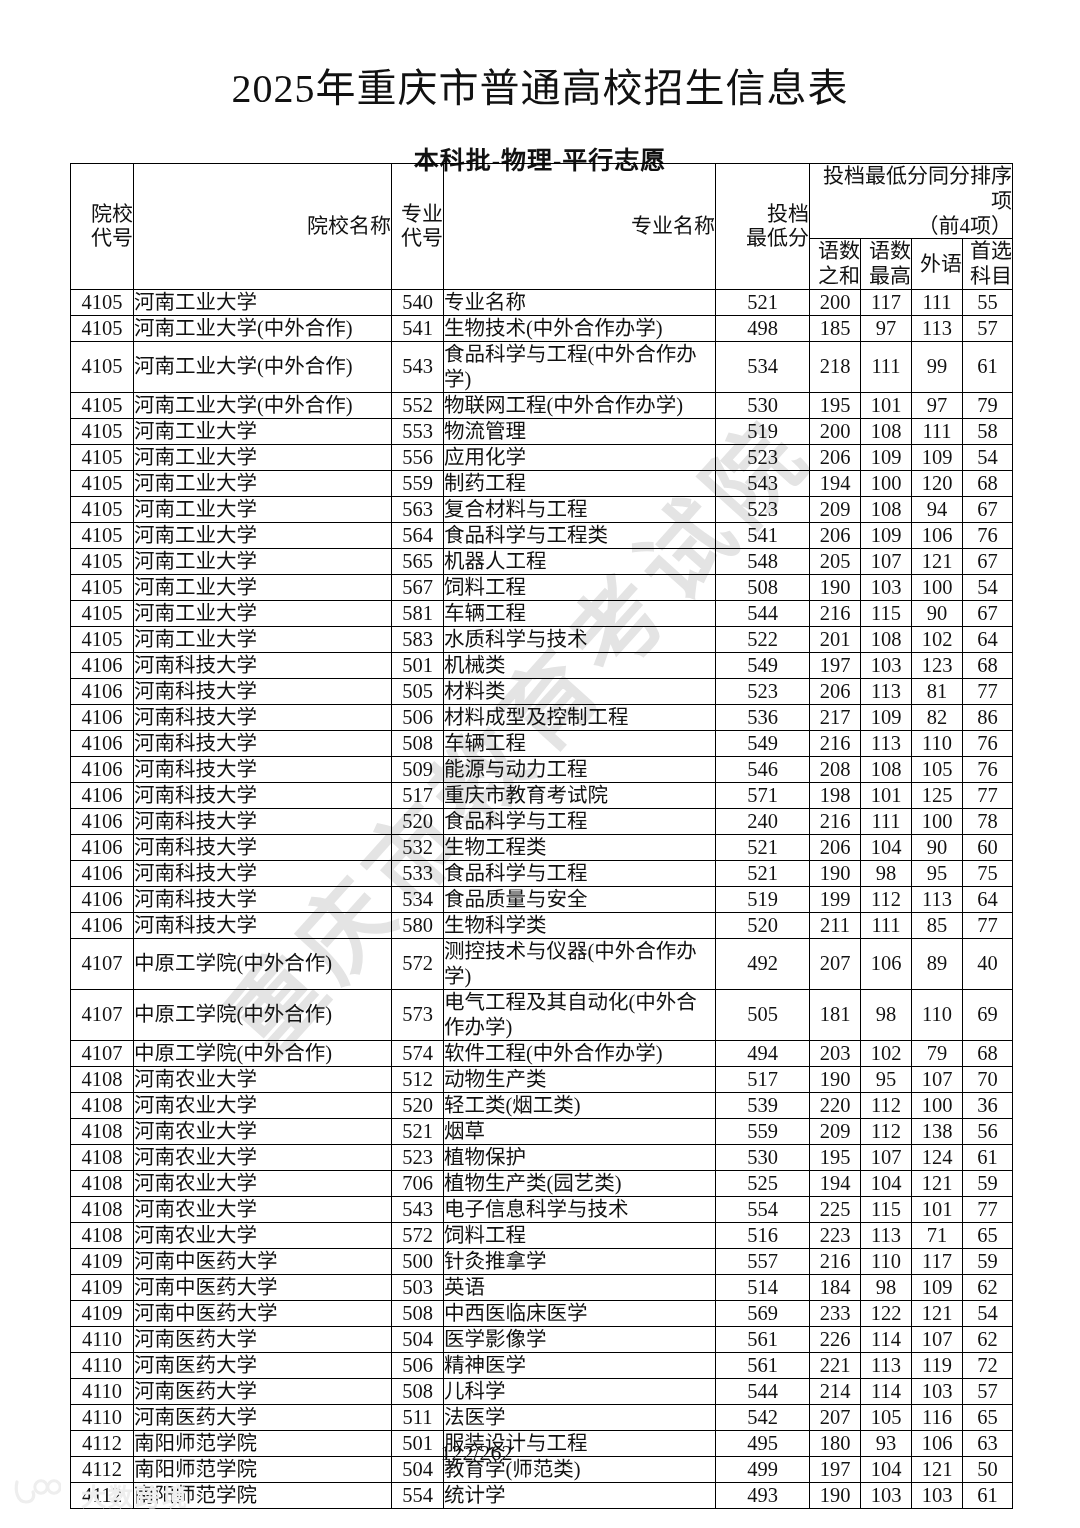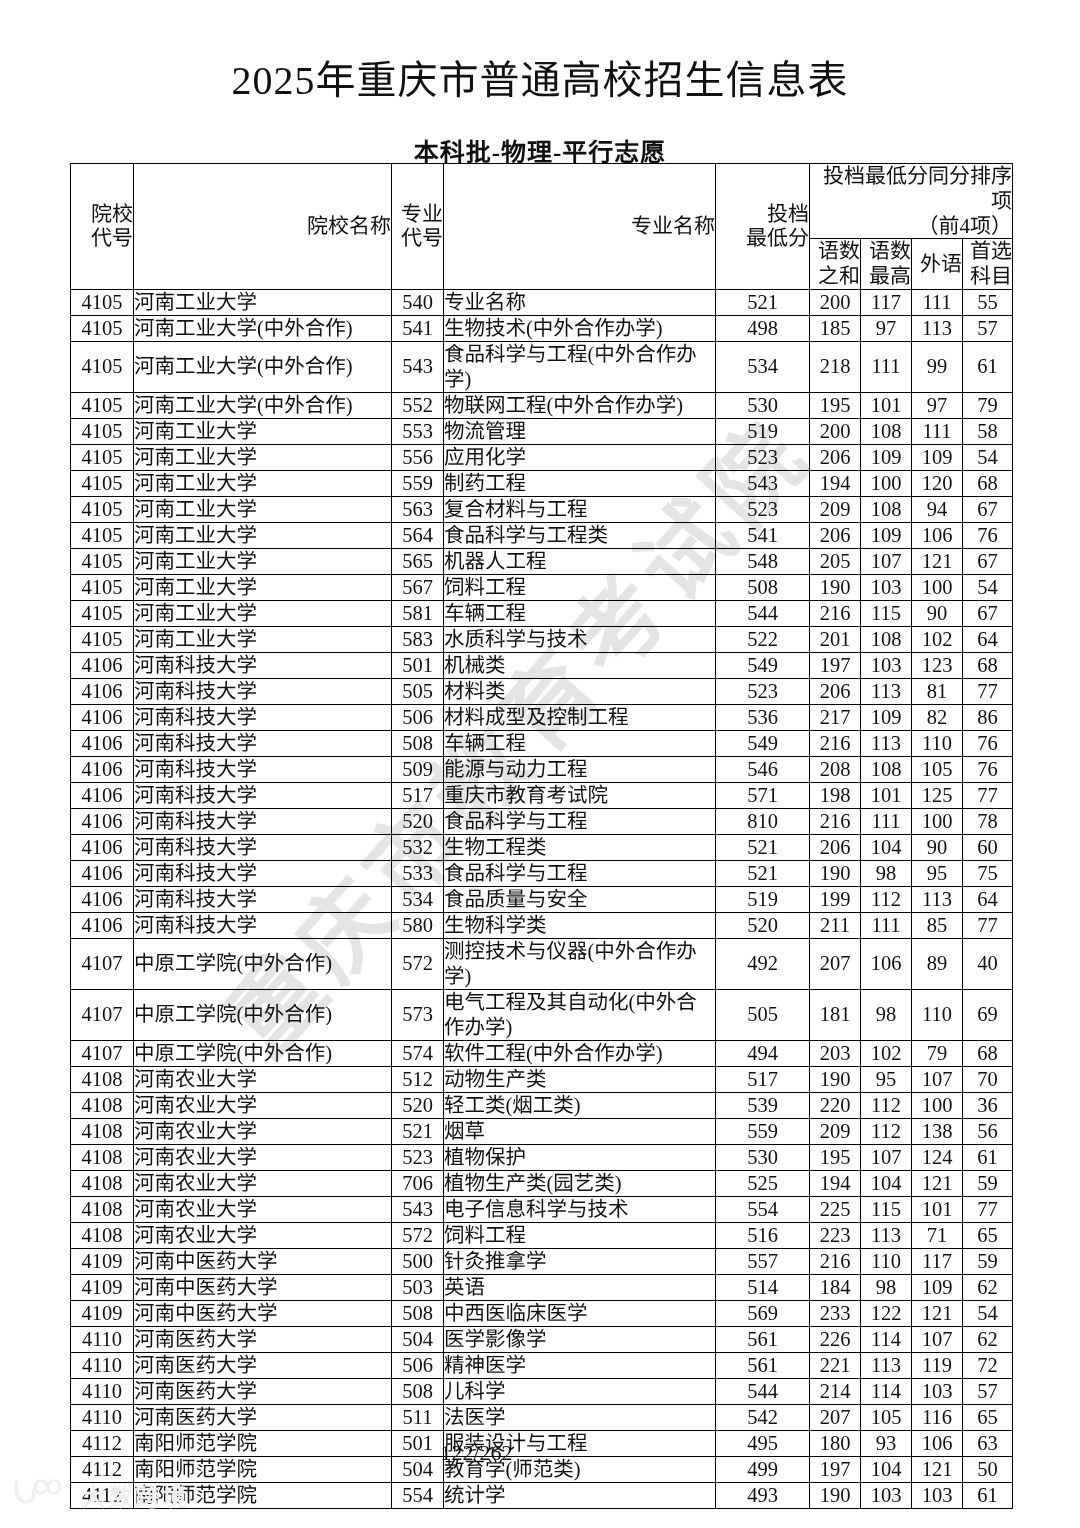--- a/index.html
+++ b/index.html
@@ -54,21 +54,21 @@
   
   .title-block {
     position: absolute;
     left: 0;
     top: 0;
     width: 1080px;
     text-align: center;
     z-index: 10;
   }
   .main-title {
-    margin: 4px;
+    margin: 12px;
     padding-top: 52px;
     font-size: 40px;
     font-weight: 400;
     letter-spacing: 1px;
     line-height: 1.25;
   }
   .sub-title {
     margin: 12px;
     padding-top: 14px;
     font-size: 25px;
@@ -431,21 +431,21 @@
             <td class="c-center">198</td>
             <td class="c-center">101</td>
             <td class="c-center">125</td>
             <td class="c-center">77</td>
           </tr>
           <tr>
             <td class="c-center">4106</td>
             <td class="c-left">河南科技大学</td>
             <td class="c-center">520</td>
             <td class="c-left">食品科学与工程</td>
-            <td class="c-center">810</td>
+            <td class="c-center">240</td>
             <td class="c-center">216</td>
             <td class="c-center">111</td>
             <td class="c-center">100</td>
             <td class="c-center">78</td>
           </tr>
           <tr>
             <td class="c-center">4106</td>
             <td class="c-left">河南科技大学</td>
             <td class="c-center">532</td>
             <td class="c-left">生物工程类</td>

